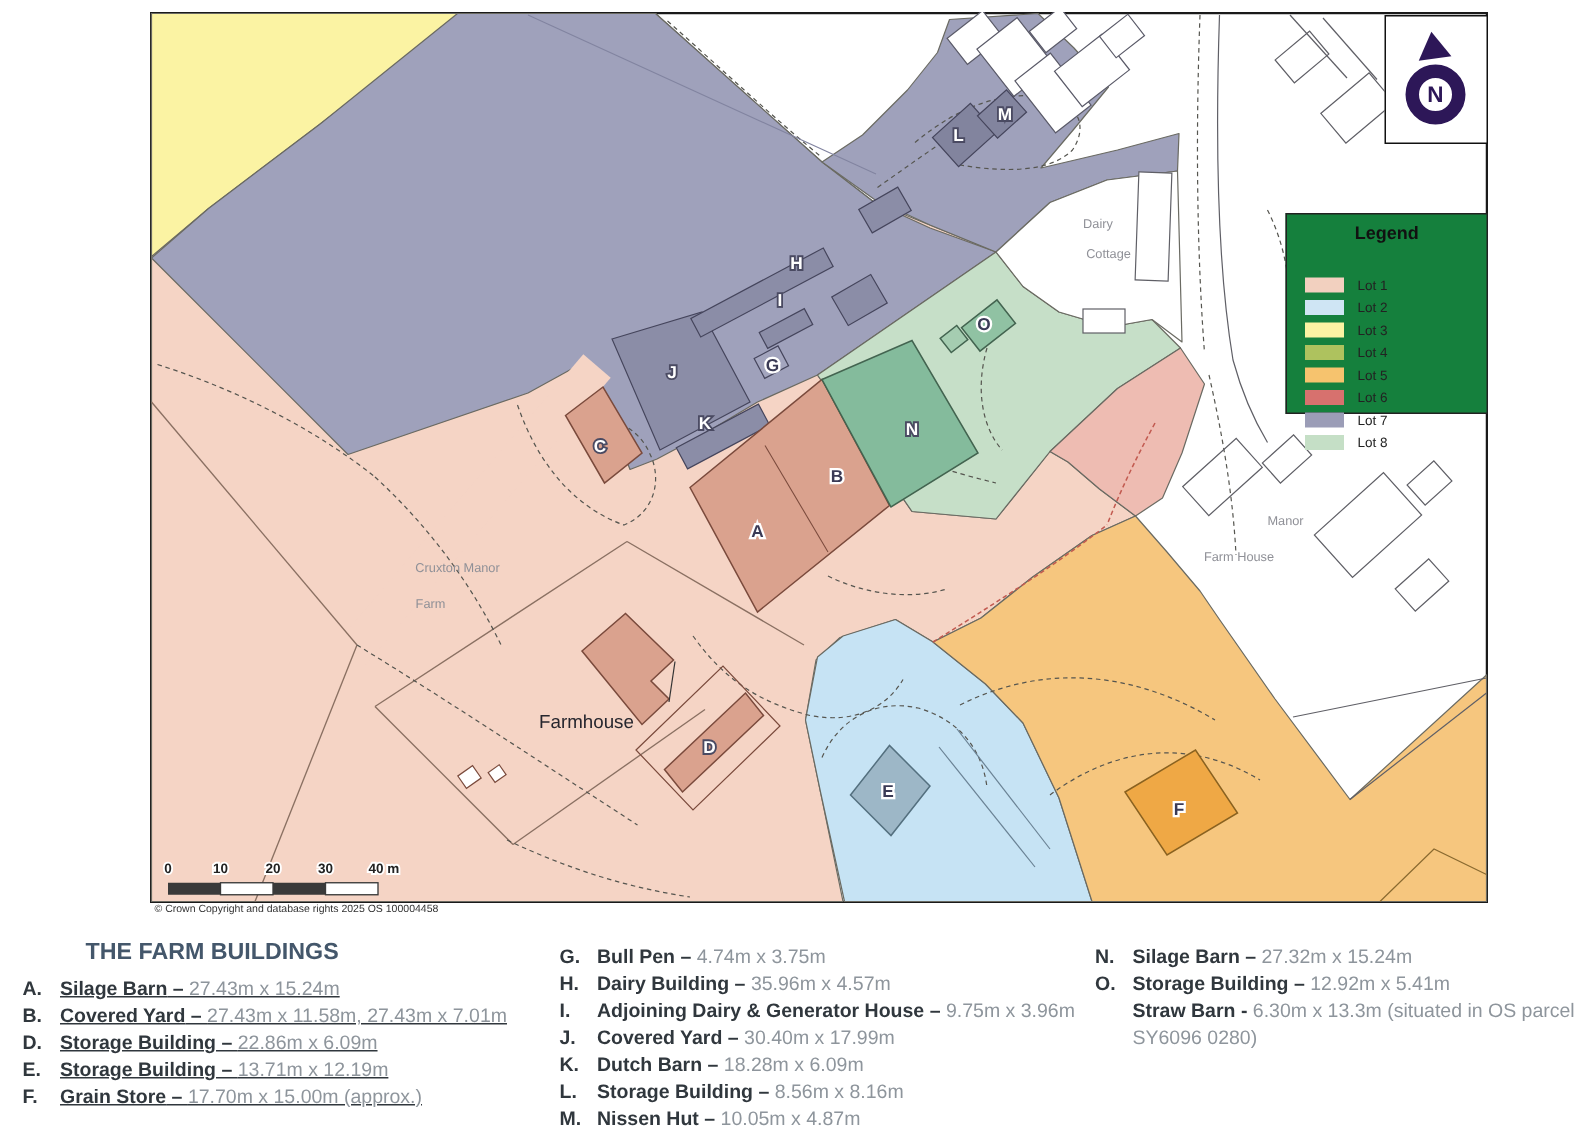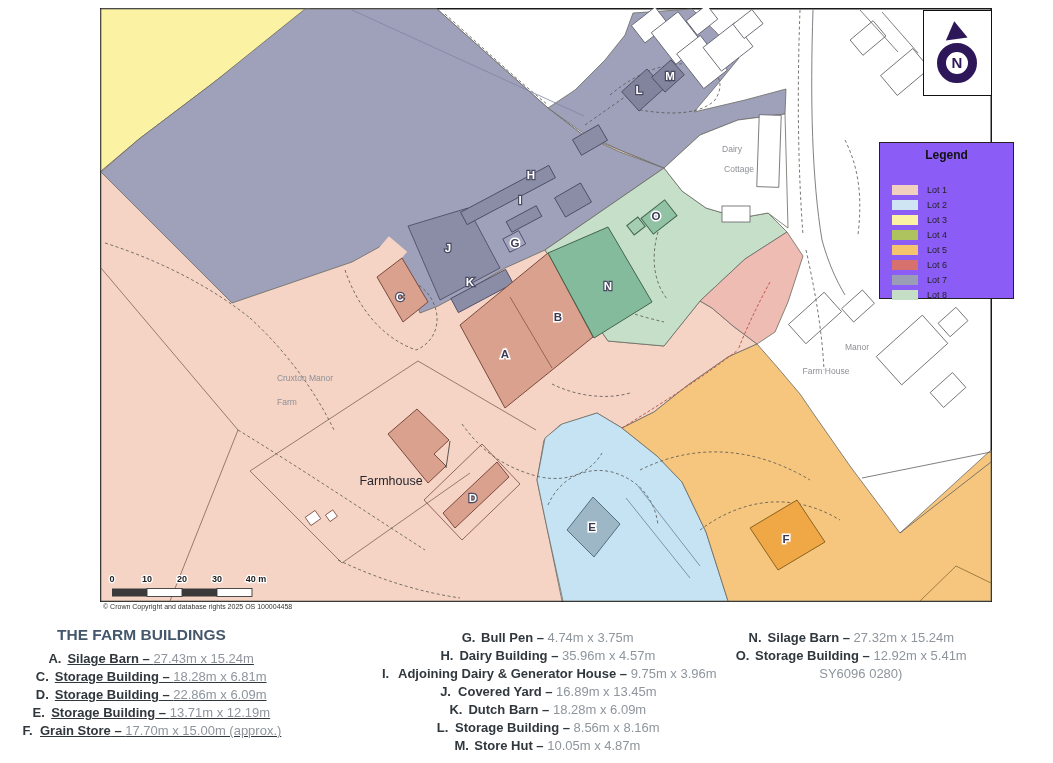--- a/index.html
+++ b/index.html
@@ -10,35 +10,35 @@
   
   .mk-dark{font-family:"Liberation Sans",sans-serif;font-size:11.5px;font-weight:bold;
            fill:#3a3a55;stroke:#ffffff;stroke-width:3px;paint-order:stroke;text-anchor:middle;}
   .mk-light{font-family:"Liberation Sans",sans-serif;font-size:11.5px;font-weight:bold;
             fill:#ffffff;stroke:#4a4a62;stroke-width:2.5px;paint-order:stroke;text-anchor:middle;}
   .pl-small{font-family:"Liberation Sans",sans-serif;font-size:8.5px;fill:#8f9097;text-anchor:middle;}
   .pl-big{font-family:"Liberation Sans",sans-serif;font-size:12.5px;fill:#26262e;text-anchor:middle;}
   .sb-label{font-family:"Liberation Sans",sans-serif;font-size:9px;font-weight:bold;fill:#222;
             stroke:#fff;stroke-width:2.5px;paint-order:stroke;text-anchor:middle;}
   
-  .legend{position:absolute;left:879px;top:142px;width:135px;height:157px;background:#8b5cf6;
+  .legend{position:absolute;left:857px;top:142px;width:135px;height:134px;background:#15803d;
           border:1px solid #222;box-sizing:border-box;z-index:6;}
   .legend-title{text-align:center;font-weight:bold;font-size:12px;color:#111;margin-top:5px;}
   .legend-rows{margin-top:20px;}
   .legend-row{display:flex;align-items:center;height:15px;padding-left:12px;}
   .legend-swatch{width:26px;height:10px;margin-right:9px;flex:0 0 auto;}
   .legend-label{font-size:9px;color:#222;}
   
   .north-box{position:absolute;left:923px;top:10px;width:69px;height:86px;background:#fff;
              border:1.5px solid #111;box-sizing:border-box;z-index:6;}
   
   .copyright{position:absolute;left:103px;top:603px;font-size:7px;color:#333;z-index:6;}
   
   .listing-title{position:absolute;left:15px;top:626px;font-size:15.5px;font-weight:bold;color:#44576b;margin-left:42px;}
-  .col{position:absolute;font-size:13px;color:#30373d;text-align:center;}
+  .col{position:absolute;font-size:13px;color:#30373d;}
   .col0{left:15px;top:650px;text-decoration:underline;}
   .col1{left:373px;top:629px;}
   .col2{left:730px;top:629px;}
   .lrow{height:18px;line-height:18px;white-space:nowrap;}
   .key{display:inline-block;width:25px;font-weight:bold;}
   .bname{font-weight:bold;}
   .bsep{font-weight:bold;}
   .dims{color:#8e959c;}
 </style>
 </head>
@@ -270,33 +270,34 @@
           <span class="legend-label">Lot 8</span>
         </div>
       </div>
   </div>
 
   <div class="copyright">© Crown Copyright and database rights 2025 OS 100004458</div>
 
   <div class="listing-title">THE FARM BUILDINGS</div>
   <div class="col col0" id="col0">
       <div class="lrow"><span class="key">A.</span><span class="bname">Silage Barn</span><span class="bsep"> – </span><span class="dims">27.43m x 15.24m</span></div>
-      <div class="lrow"><span class="key">C.</span><span class="bname">Storage Building</span><span class="bsep"> – </span><span class="dims">18.28m x 6.81m</span></div>
+      <div class="lrow"><span class="key">B.</span><span class="bname">Covered Yard</span><span class="bsep"> – </span><span class="dims">27.43m x 11.58m, 27.43m x 7.01m</span></div>
       <div class="lrow"><span class="key">D.</span><span class="bname">Storage Building</span><span class="bsep"> – </span><span class="dims">22.86m x 6.09m</span></div>
       <div class="lrow"><span class="key">E.</span><span class="bname">Storage Building</span><span class="bsep"> – </span><span class="dims">13.71m x 12.19m</span></div>
       <div class="lrow"><span class="key">F.</span><span class="bname">Grain Store</span><span class="bsep"> – </span><span class="dims">17.70m x 15.00m (approx.)</span></div>
     </div>
   <div class="col col1" id="col1">
       <div class="lrow"><span class="key">G.</span><span class="bname">Bull Pen</span><span class="bsep"> – </span><span class="dims">4.74m x 3.75m</span></div>
       <div class="lrow"><span class="key">H.</span><span class="bname">Dairy Building</span><span class="bsep"> – </span><span class="dims">35.96m x 4.57m</span></div>
       <div class="lrow"><span class="key">I.</span><span class="bname">Adjoining Dairy &amp; Generator House</span><span class="bsep"> – </span><span class="dims">9.75m x 3.96m</span></div>
-      <div class="lrow"><span class="key">J.</span><span class="bname">Covered Yard</span><span class="bsep"> – </span><span class="dims">16.89m x 13.45m</span></div>
+      <div class="lrow"><span class="key">J.</span><span class="bname">Covered Yard</span><span class="bsep"> – </span><span class="dims">30.40m x 17.99m</span></div>
       <div class="lrow"><span class="key">K.</span><span class="bname">Dutch Barn</span><span class="bsep"> – </span><span class="dims">18.28m x 6.09m</span></div>
       <div class="lrow"><span class="key">L.</span><span class="bname">Storage Building</span><span class="bsep"> – </span><span class="dims">8.56m x 8.16m</span></div>
-      <div class="lrow"><span class="key">M.</span><span class="bname">Store Hut</span><span class="bsep"> – </span><span class="dims">10.05m x 4.87m</span></div>
+      <div class="lrow"><span class="key">M.</span><span class="bname">Nissen Hut</span><span class="bsep"> – </span><span class="dims">10.05m x 4.87m</span></div>
     </div>
   <div class="col col2" id="col2">
       <div class="lrow"><span class="key">N.</span><span class="bname">Silage Barn</span><span class="bsep"> – </span><span class="dims">27.32m x 15.24m</span></div>
       <div class="lrow"><span class="key">O.</span><span class="bname">Storage Building</span><span class="bsep"> – </span><span class="dims">12.92m x 5.41m</span></div>
+      <div class="lrow"><span class="key"></span><span class="bname">Straw Barn</span><span class="bsep"> - </span><span class="dims">6.30m x 13.3m (situated in OS parcel</span></div>
       <div class="lrow"><span class="key"></span><span class="dims">SY6096 0280)</span></div>
     </div>
 
 </div>
 
 </body></html>

